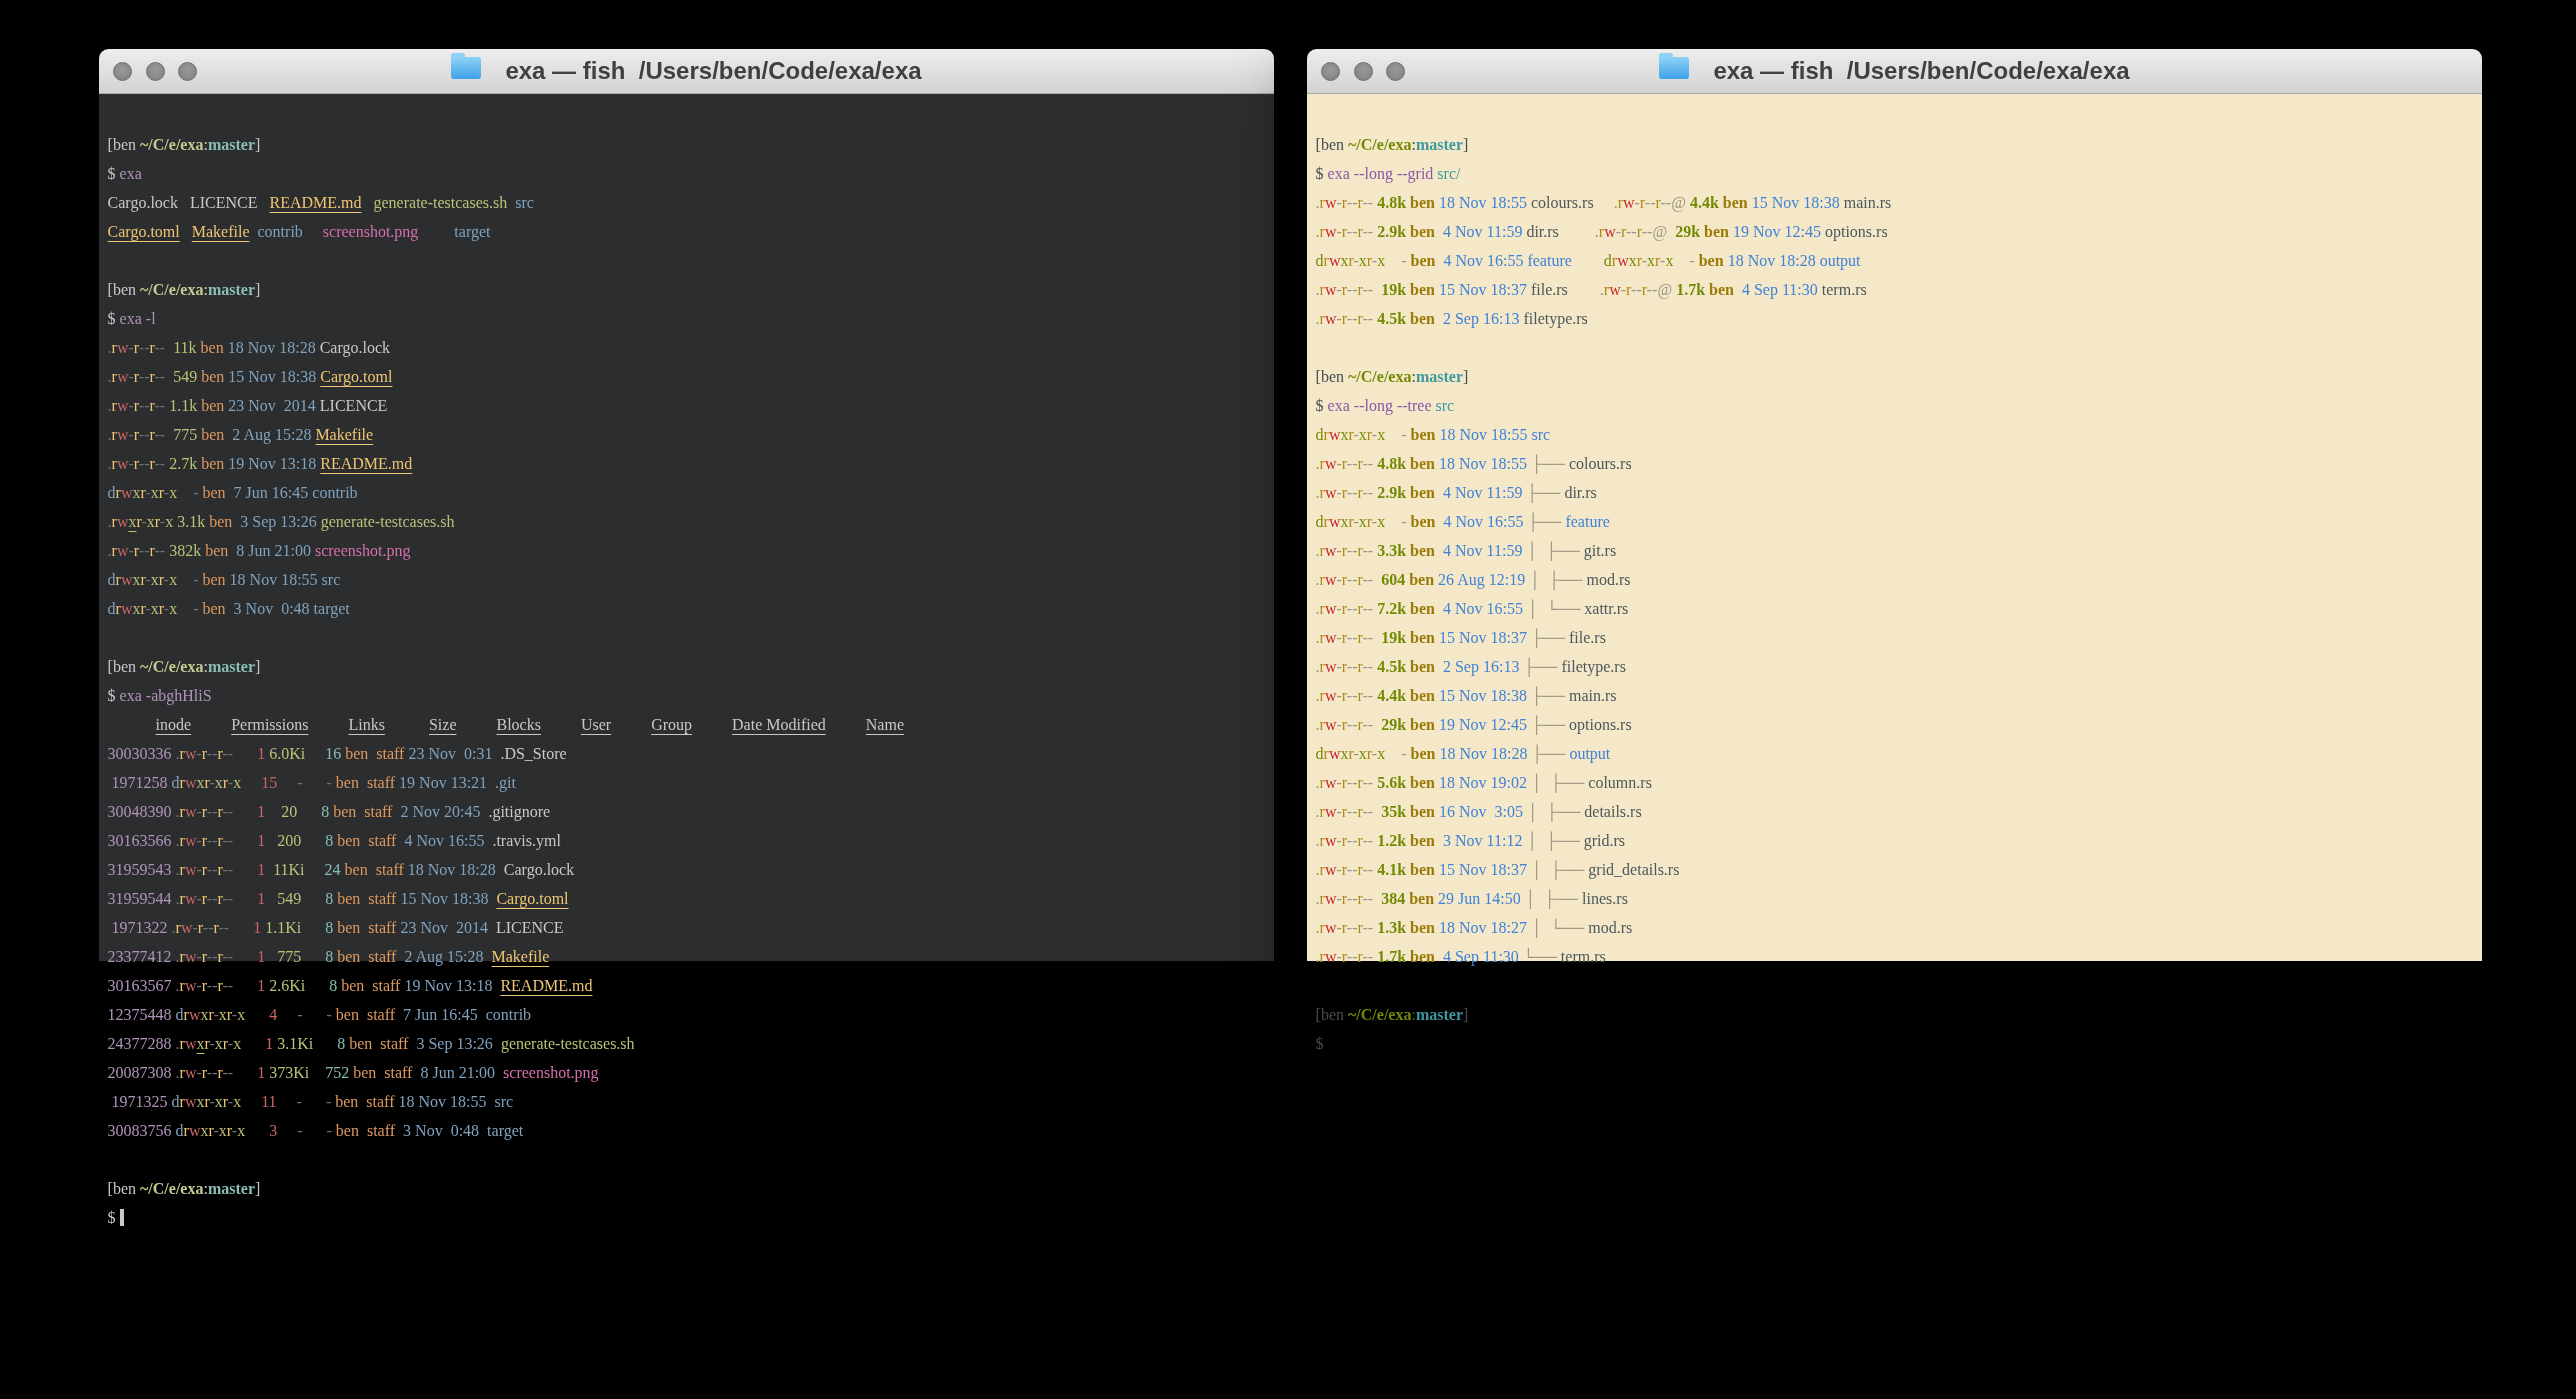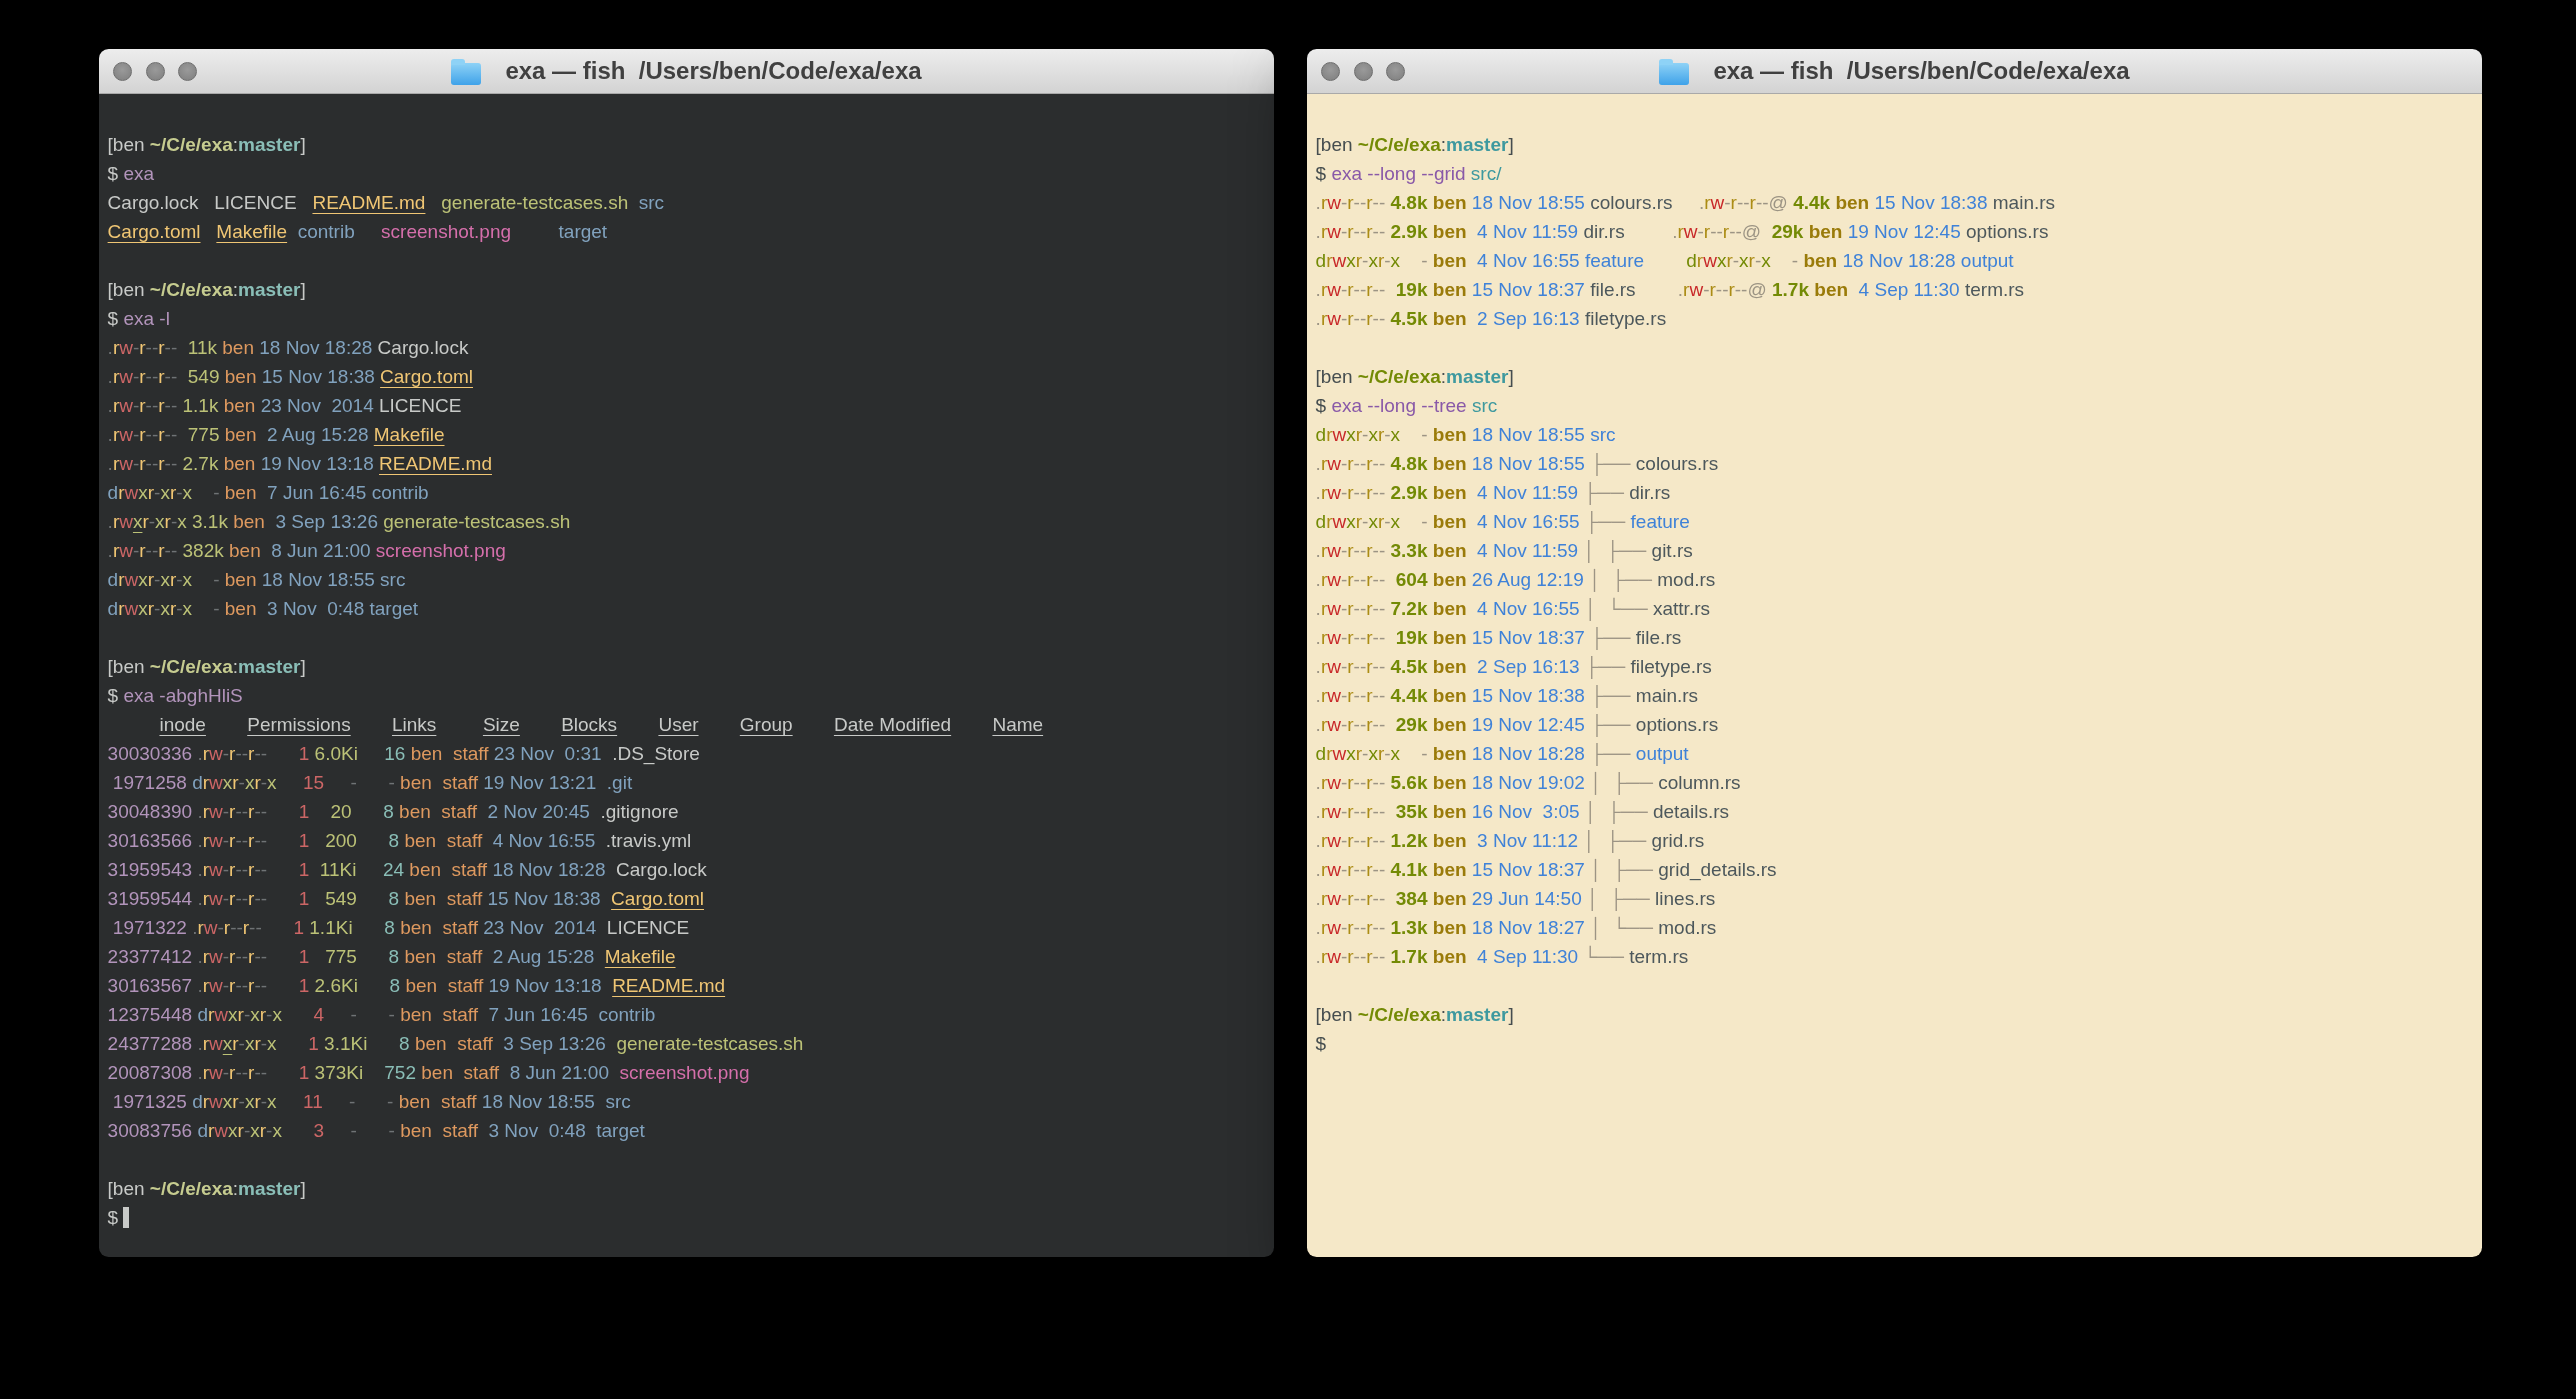--- a/index.html
+++ b/index.html
@@ -6,27 +6,27 @@
   body{width:2576px;height:1400px;background:#000;position:relative;overflow:hidden;}
   .window{position:absolute;top:49px;width:1175px;height:1208px;border-radius:9.6px;overflow:hidden;
           box-shadow:0 25px 67px rgba(0,0,0,.8), 0 0 1.9px rgba(0,0,0,.6);}
   .window.left{left:99px;}
   .window.right{left:1307px;}
   .titlebar{height:45px;background:linear-gradient(#ededed,#d3d3d3);border-bottom:1px solid #a9a9a9;
             position:relative;display:flex;align-items:center;justify-content:center;box-sizing:border-box;}
   .lights{position:absolute;left:14.4px;top:0;height:100%;display:flex;align-items:center;gap:13.4px;}
   .light{width:19px;height:19px;border-radius:50%;background:radial-gradient(circle at 50% 40%,#9a9a9a,#7e7e7e);
          border:1px solid #6e6e6e;box-sizing:border-box;padding:0;}
-  .title{display:flex;align-items:flex-end;gap:24px;font-family:"Liberation Sans",sans-serif;
+  .title{display:flex;align-items:flex-start;gap:24px;font-family:"Liberation Sans",sans-serif;
          font-size:24px;font-weight:bold;color:#404040;white-space:pre;}
   .folder{width:30px;height:22px;background:linear-gradient(#8ed2f6,#3fa2e9);border-radius:2.9px;position:relative;flex:0 0 auto;}
   .folder::before{content:"";position:absolute;top:-3.8px;left:0;width:13.4px;height:5.8px;
                   background:#8ed2f6;border-radius:2.9px 2.9px 0 0;}
-  .term{height:1163px;box-sizing:border-box;background:var(--bg);padding:36px 7.7px 0 8.6px;
-        font-family:Liberation Sans, sans-serif;font-size:19px;line-height:29px;
+  .term{height:867px;box-sizing:border-box;background:var(--bg);padding:36px 7.7px 0 8.6px;
+        font-family:Liberation Serif, serif;font-size:16px;line-height:29px;
         color:var(--fg);white-space:pre;}
   .line{height:29px;}
   .c-path{color:var(--path);font-weight:bold;}
   .c-br{color:var(--aqua);font-weight:bold;}
   .c-cmd{color:var(--purple);}
   .c-par{color:var(--aqua);}
   .c-sz{color:var(--green);}
   .light-theme .c-sz{font-weight:bold;}
   .c-usr,.c-grp{color:var(--user);}
   .light-theme .c-usr,.light-theme .c-grp{font-weight:bold;}

